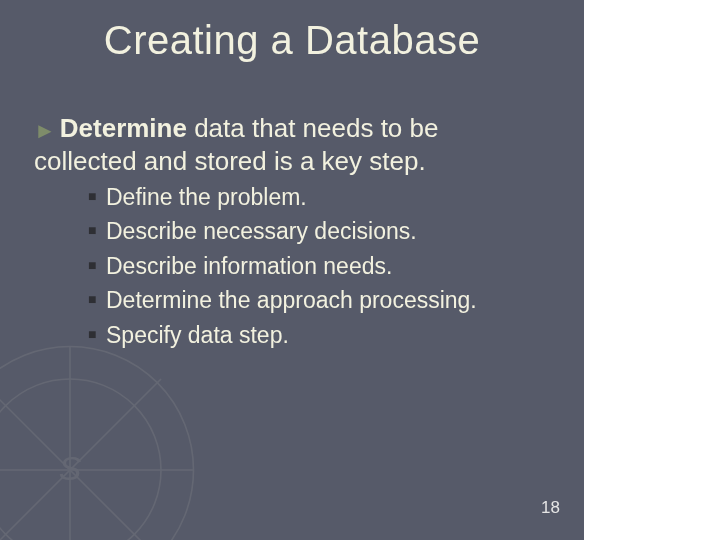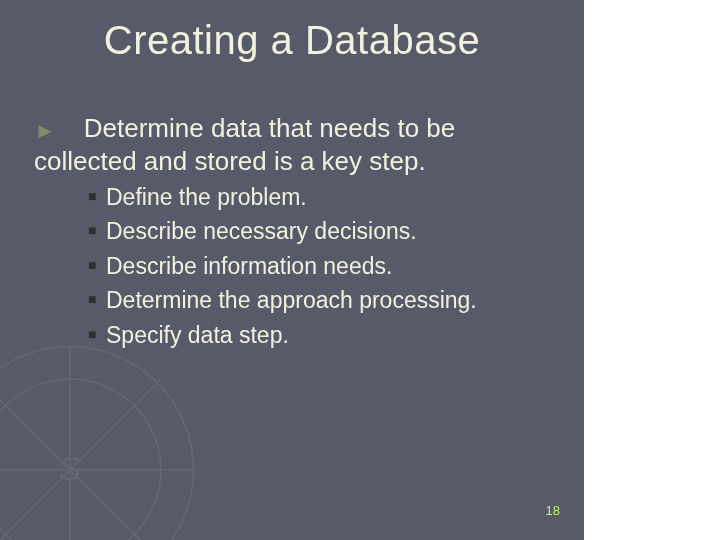--- a/index.html
+++ b/index.html
@@ -54,22 +54,21 @@
     vertical-align: top;
     margin-top: 5px;
     margin-right: 4px;
   }
   .bullet-text {
     font-size: 26px;
     line-height: 1.28;
     display: inline;
   }
   .bullet-text .bold {
-    font-weight: 400;
-    margin-left: 24px;
+    font-weight: 700;
   }
   .bullet1-wrap {
     font-size: 26px;
     line-height: 1.28;
   }
   .sub-list {
     margin-top: 1px;
     margin-left: 54px;
   }
   .sub-row {
@@ -82,22 +81,22 @@
     display: inline-block;
     width: 18px;
     vertical-align: middle;
     position: relative;
     top: -2px;
   }
   .page-num {
     position: absolute;
     right: 24px;
     bottom: 22px;
-    font-size: 13px;
-    color: #bef264;
+    font-size: 17px;
+    color: #e5e5e5;
   }
 </style>
 </head>
 <body>
 
 <div class="slide">
 
   <svg class="decor" viewBox="0 0 200 200">
     <g stroke="#c9c9bd" stroke-width="1.2" fill="none">
       <circle cx="100" cy="100" r="95"></circle>

